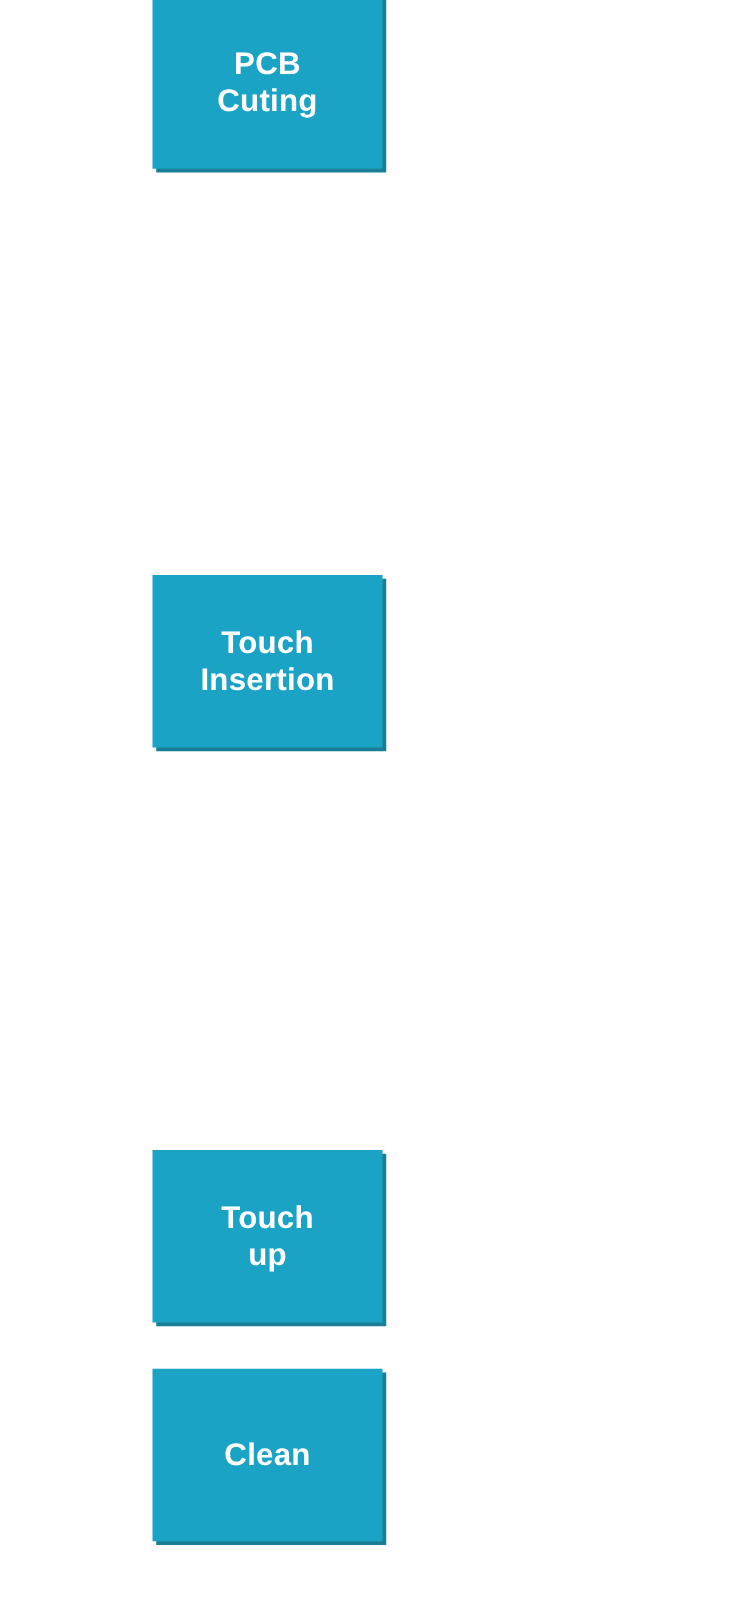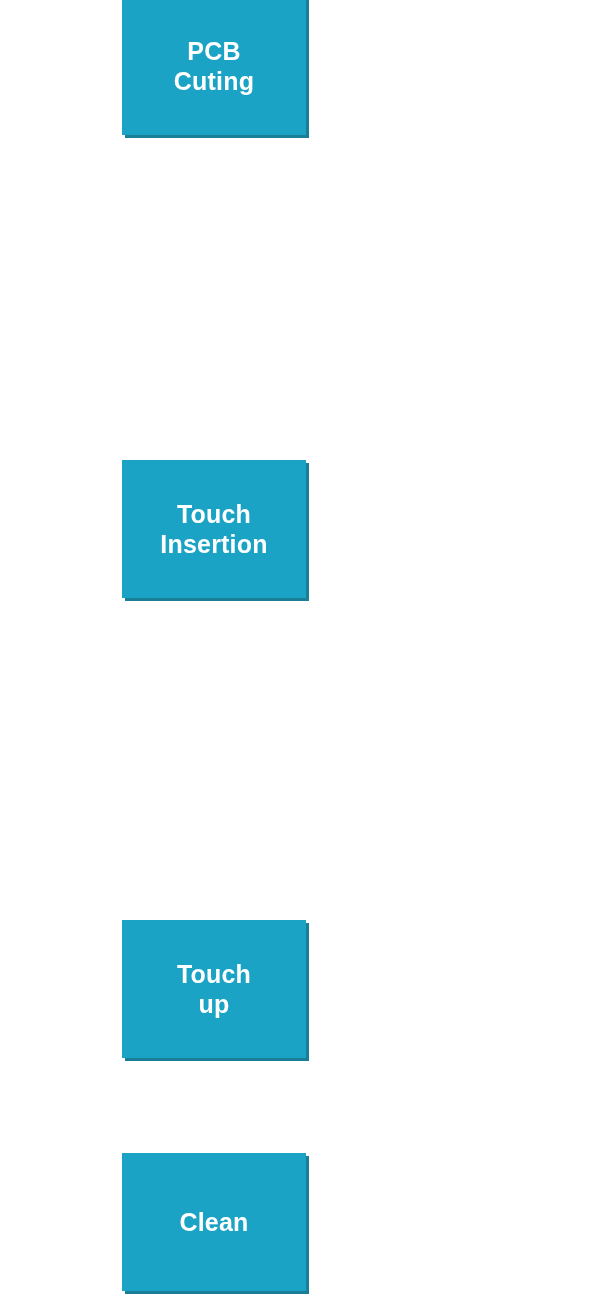--- a/index.html
+++ b/index.html
@@ -48,21 +48,21 @@
     white-space: pre-line;
     padding: 0 6px;
   }
 
   
   .pos-0 { top: -3px; }
   .pos-1 { top: 229px; }
   .pos-2 { top: 460px; }
   .pos-3 { top: 690px; }
   .pos-4 { top: 920px; }
-  .pos-5 { top: 1153px; align-items: center; }
+  .pos-5 { top: 1095px; align-items: center; }
 </style>
 </head>
 <body>
 
 <div id="flow-canvas">
 
   <div class="process-box pos-0">
     <span class="process-label">PCB
 Cuting</span>
   </div>

